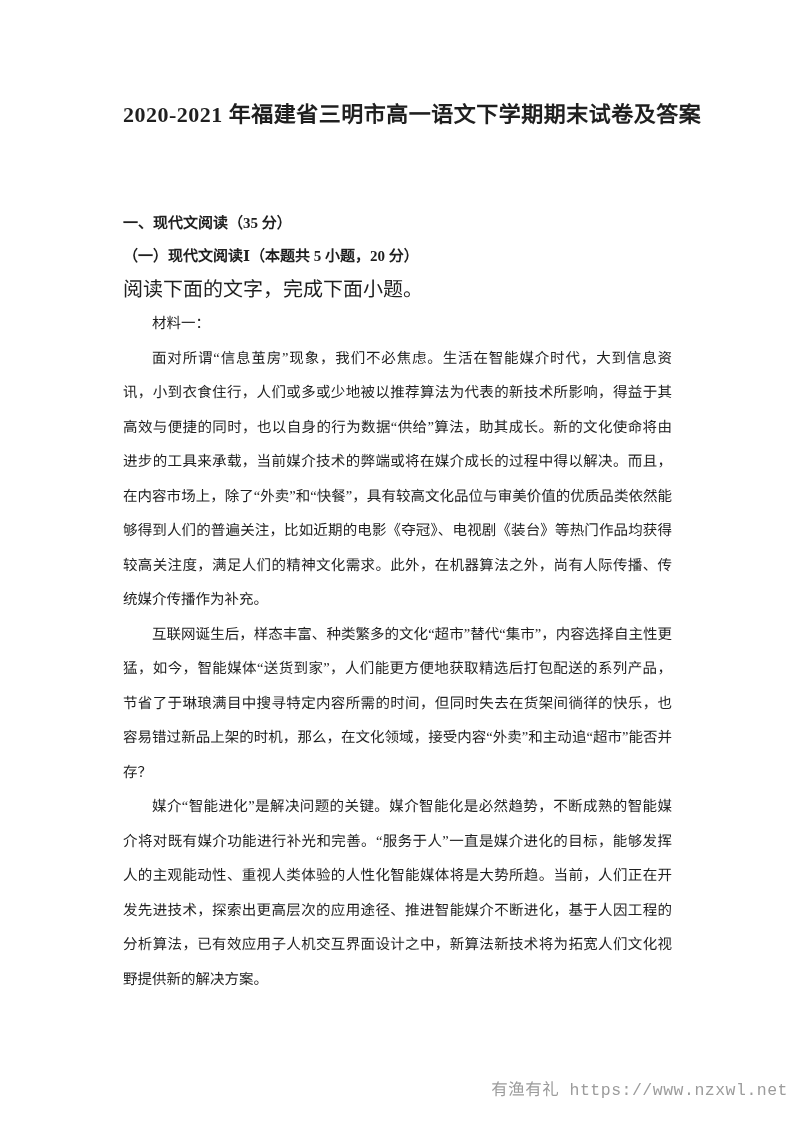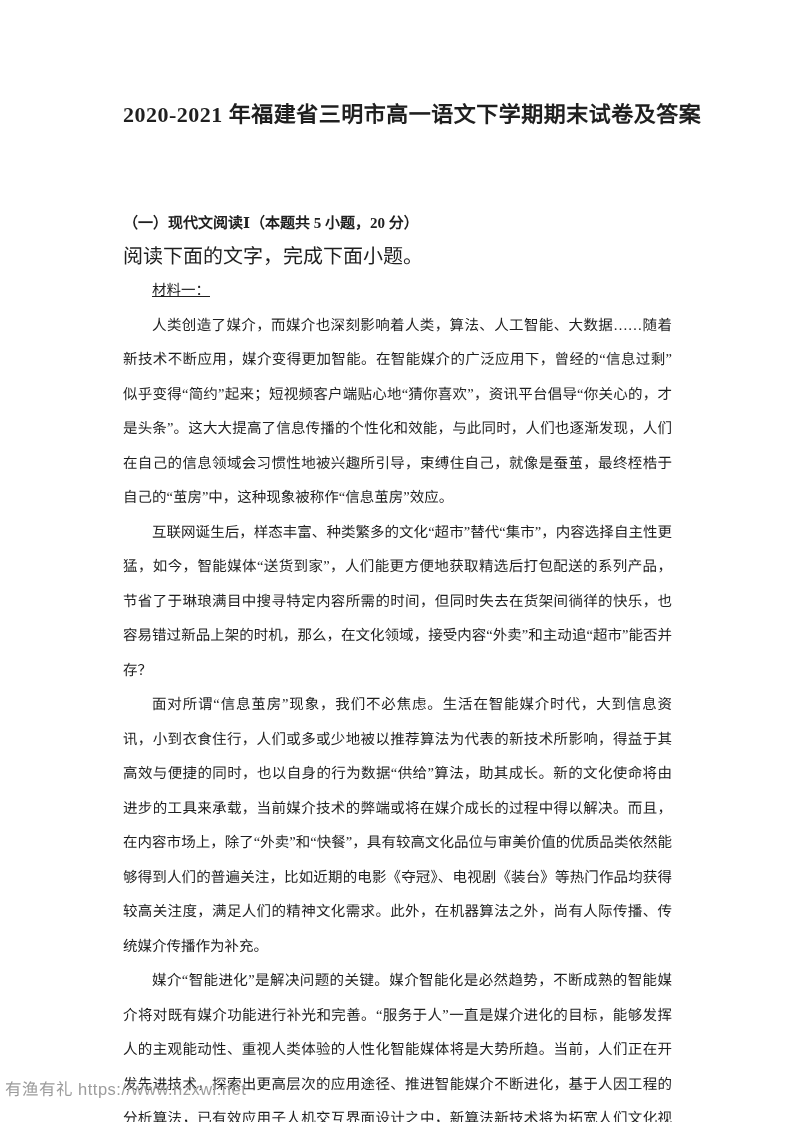--- a/index.html
+++ b/index.html
@@ -47,51 +47,50 @@
     font-size: 14.5px;
     line-height: 34.5px;
     text-indent: 2em;
     text-align: justify;
   }
   .material-label {
     margin: 0;
     font-size: 14.5px;
     line-height: 34.5px;
     text-indent: 2em;
-    text-decoration: underline;
   }
   .footer {
     position: absolute;
     left: 0;
     right: 0;
     bottom: 22px;
-    text-align: left;
-    font-family: Liberation Sans, sans-serif;
+    text-align: right;
+    font-family: Liberation Mono, monospace;
     font-size: 16.5px;
     color: #9c9c9c;
     letter-spacing: 0.5px;
   }
 </style>
 </head>
 <body>
 
 <div class="page">
   <div class="content">
     <h1 class="doc-title">2020-2021 年福建省三明市高一语文下学期期末试卷及答案</h1>
 
+    <h2 class="section-heading">一、现代文阅读（35 分）</h2>
 
     <h3 class="subsection-heading">（一）现代文阅读Ⅰ（本题共 5 小题，20 分）</h3>
 
     <p class="instruction">阅读下面的文字，完成下面小题。</p>
 
     <p class="material-label">材料一：</p>
 
-    <p class="body-para">人类创造了媒介，而媒介也深刻影响着人类，算法、人工智能、大数据……随着新技术不断应用，媒介变得更加智能。在智能媒介的广泛应用下，曾经的“信息过剩”似乎变得“简约”起来；短视频客户端贴心地“猜你喜欢”，资讯平台倡导“你关心的，才是头条”。这大大提高了信息传播的个性化和效能，与此同时，人们也逐渐发现，人们在自己的信息领域会习惯性地被兴趣所引导，束缚住自己，就像是蚕茧，最终桎梏于自己的“茧房”中，这种现象被称作“信息茧房”效应。</p>
+
+    <p class="body-para">面对所谓“信息茧房”现象，我们不必焦虑。生活在智能媒介时代，大到信息资讯，小到衣食住行，人们或多或少地被以推荐算法为代表的新技术所影响，得益于其高效与便捷的同时，也以自身的行为数据“供给”算法，助其成长。新的文化使命将由进步的工具来承载，当前媒介技术的弊端或将在媒介成长的过程中得以解决。而且，在内容市场上，除了“外卖”和“快餐”，具有较高文化品位与审美价值的优质品类依然能够得到人们的普遍关注，比如近期的电影《夺冠》、电视剧《装台》等热门作品均获得较高关注度，满足人们的精神文化需求。此外，在机器算法之外，尚有人际传播、传统媒介传播作为补充。</p>
 
     <p class="body-para">互联网诞生后，样态丰富、种类繁多的文化“超市”替代“集市”，内容选择自主性更猛，如今，智能媒体“送货到家”，人们能更方便地获取精选后打包配送的系列产品，节省了于琳琅满目中搜寻特定内容所需的时间，但同时失去在货架间徜徉的快乐，也容易错过新品上架的时机，那么，在文化领域，接受内容“外卖”和主动追“超市”能否并存？</p>
-
-    <p class="body-para">面对所谓“信息茧房”现象，我们不必焦虑。生活在智能媒介时代，大到信息资讯，小到衣食住行，人们或多或少地被以推荐算法为代表的新技术所影响，得益于其高效与便捷的同时，也以自身的行为数据“供给”算法，助其成长。新的文化使命将由进步的工具来承载，当前媒介技术的弊端或将在媒介成长的过程中得以解决。而且，在内容市场上，除了“外卖”和“快餐”，具有较高文化品位与审美价值的优质品类依然能够得到人们的普遍关注，比如近期的电影《夺冠》、电视剧《装台》等热门作品均获得较高关注度，满足人们的精神文化需求。此外，在机器算法之外，尚有人际传播、传统媒介传播作为补充。</p>
 
     <p class="body-para">媒介“智能进化”是解决问题的关键。媒介智能化是必然趋势，不断成熟的智能媒介将对既有媒介功能进行补光和完善。“服务于人”一直是媒介进化的目标，能够发挥人的主观能动性、重视人类体验的人性化智能媒体将是大势所趋。当前，人们正在开发先进技术，探索出更高层次的应用途径、推进智能媒介不断进化，基于人因工程的分析算法，已有效应用子人机交互界面设计之中，新算法新技术将为拓宽人们文化视野提供新的解决方案。</p>
   </div>
 
   <div class="footer">有渔有礼 https://www.nzxwl.net</div>
 </div>
 
 </body></html>

